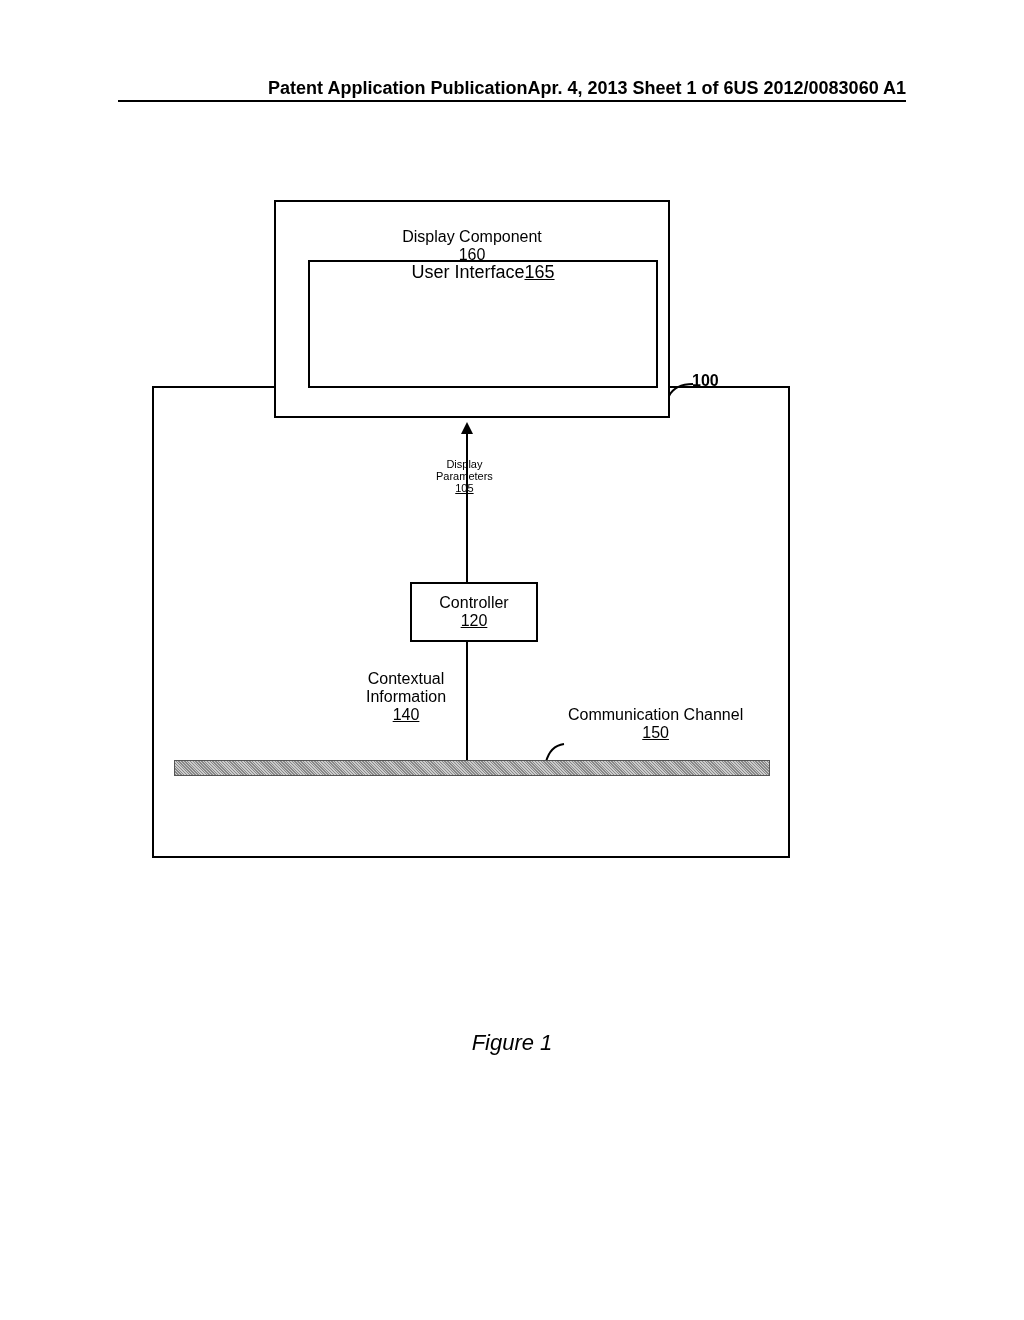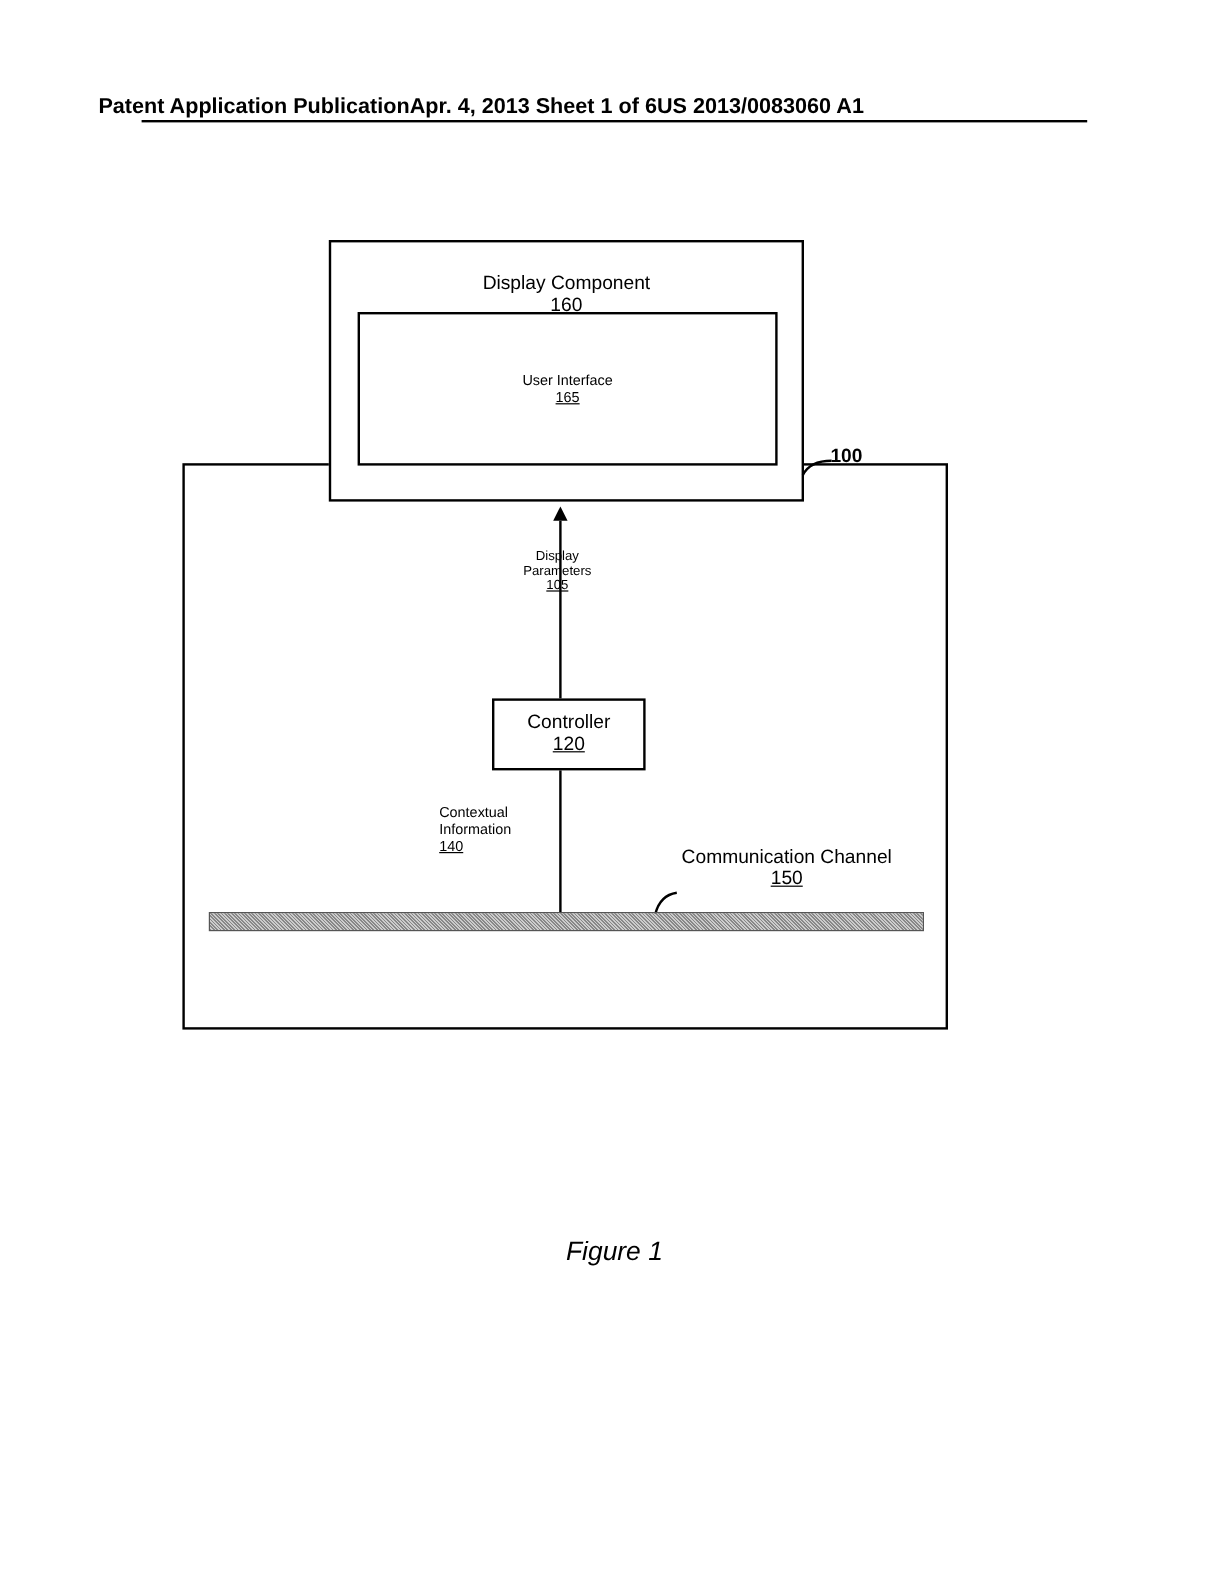--- a/index.html
+++ b/index.html
@@ -10,21 +10,21 @@
     font-family: Arial, Helvetica, sans-serif;
     position: relative;
     color: #000;
   }
   .header {
     position: absolute;
     top: 78px;
     left: 0;
     right: 0;
     display: flex;
-    justify-content: flex-start;
+    justify-content: flex-end;
     padding: 0 118px 0 82px;
     font-size: 18px;
     font-weight: bold;
   }
   .header-rule {
     position: absolute;
     top: 100px;
     left: 118px;
     right: 118px;
     border-top: 2px solid #000;
@@ -57,29 +57,29 @@
     background: #fff;
     text-align: center;
     padding-top: 26px;
     font-size: 16px;
   }
   .display-component .num { text-decoration: underline; }
 
   .user-interface {
     position: absolute;
     top: 60px;
-    left: 146px;
+    left: 156px;
     width: 350px;
     height: 128px;
     border: 2px solid #000;
     text-align: center;
     display: flex;
-    flex-direction: column;
+    flex-direction: row;
     justify-content: center;
-    font-size: 12px;
+    font-size: 18px;
   }
   .user-interface .num { text-decoration: underline; }
 
   .label-100 {
     position: absolute;
     top: 172px;
     left: 540px;
     font-size: 16px;
     font-weight: bold;
   }
@@ -112,22 +112,22 @@
     flex-direction: column;
     justify-content: center;
     font-size: 16px;
   }
   .controller-box .num { text-decoration: underline; text-align: center; }
 
   .context-info-label {
     position: absolute;
     top: 470px;
     left: 214px;
-    text-align: left;
-    font-size: 12px;
+    text-align: center;
+    font-size: 16px;
   }
   .context-info-label .num { text-decoration: underline; }
 
   .comm-channel-label {
     position: absolute;
     top: 506px;
     left: 416px;
     text-align: center;
     font-size: 16px;
   }
@@ -174,21 +174,21 @@
     font-style: italic;
     font-size: 22px;
   }
 </style>
 </head>
 <body>
 
 <div class="header">
   <span>Patent Application Publication</span>
   <span>Apr. 4, 2013  Sheet 1 of 6</span>
-  <span>US 2013/0083060 A1</span>
+  <span>US 2012/0083060 A1</span>
 </div>
 <div class="header-rule"></div>
 
 <div class="diagram">
 
   <div class="main-box"></div>
 
   <div class="display-component">
     <div>Display Component</div>
     <div class="num">160</div>

